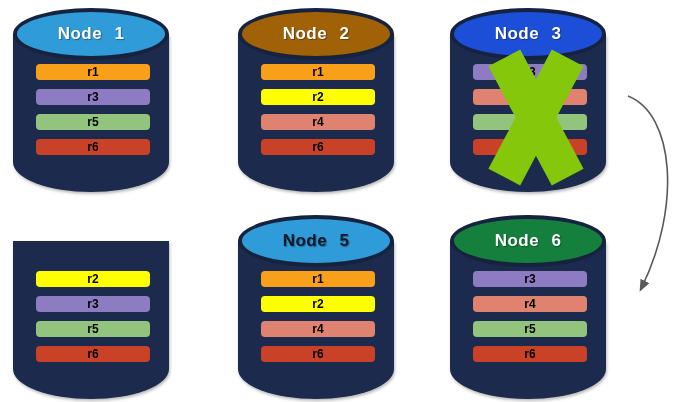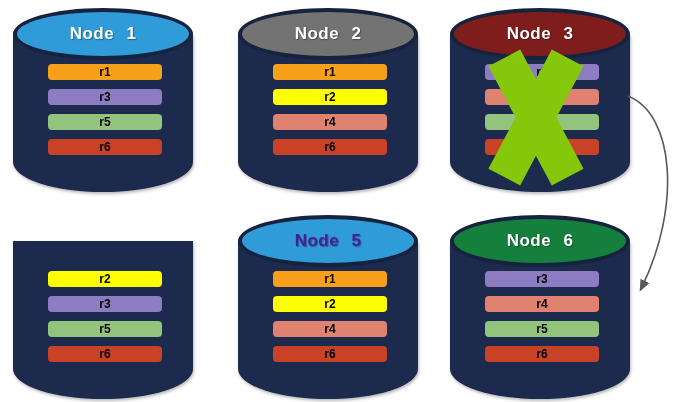--- a/index.html
+++ b/index.html
@@ -1,18 +1,18 @@
 <!DOCTYPE html>
 <html><head>
 <meta charset="utf-8">
 <style>
   html,body{margin:0;padding:0;background:#ffffff;font-family:"Liberation Sans",sans-serif;}
   #canvas{position:relative;width:676px;height:402px;background:#ffffff;overflow:hidden;}
 
-  .node{position:absolute;width:180px;height:184px;}
+  .node{position:absolute;width:156px;height:184px;}
 
   .cyl-body{
     position:absolute;left:0;right:0;top:26px;bottom:0;
     background:linear-gradient(100deg,#20335b 0%,#1b2a4d 55%,#1625423 100%);
     background-color:#1b2a4d;
     border-radius:0 0 50% 50% / 0 0 30px 30px;
     box-shadow:1px 2px 3px rgba(60,60,60,.35);
   }
   .cyl-top{
     position:absolute;left:0;right:0;top:0;height:52px;
@@ -65,41 +65,41 @@
           <div class="repl-row" style="background: rgb(147, 196, 125); color: rgb(0, 0, 0);">
             <span>r5</span>
           </div>
           <div class="repl-row" style="background: rgb(201, 66, 39); color: rgb(0, 0, 0);">
             <span>r6</span>
           </div>
         </div>
       </div>
       <div class="node" style="left: 238px; top: 8px;">
         <div class="cyl-body" style="background-color: rgb(27, 42, 77);"></div>
-        <div class="cyl-top" style="background: #737373; border-color: rgb(22, 35, 62);">
+        <div class="cyl-top" style="background: #a16207; border-color: rgb(22, 35, 62);">
           <span class="node-title" style="color: rgb(255, 255, 255);">Node 2</span>
         </div>
         <div class="rows">
           <div class="repl-row" style="background: rgb(249, 160, 27); color: rgb(0, 0, 0);">
             <span>r1</span>
           </div>
           <div class="repl-row" style="background: rgb(255, 255, 0); color: rgb(0, 0, 0);">
             <span>r2</span>
           </div>
           <div class="repl-row" style="background: rgb(223, 130, 112); color: rgb(0, 0, 0);">
             <span>r4</span>
           </div>
           <div class="repl-row" style="background: rgb(201, 66, 39); color: rgb(0, 0, 0);">
             <span>r6</span>
           </div>
         </div>
       </div>
       <div class="node" style="left: 450px; top: 8px;">
         <div class="cyl-body" style="background-color: rgb(27, 42, 77);"></div>
-        <div class="cyl-top" style="background: #7f1d1d; border-color: rgb(22, 35, 62);">
+        <div class="cyl-top" style="background: #1d4ed8; border-color: rgb(22, 35, 62);">
           <span class="node-title" style="color: rgb(255, 255, 255);">Node 3</span>
         </div>
         <div class="rows">
           <div class="repl-row" style="background: rgb(142, 124, 195); color: rgb(0, 0, 0);">
             <span>r3</span>
           </div>
           <div class="repl-row" style="background: rgb(223, 130, 112); color: rgb(0, 0, 0);">
             <span>r4</span>
           </div>
           <div class="repl-row" style="background: rgb(147, 196, 125); color: rgb(0, 0, 0);">
@@ -127,21 +127,21 @@
             <span>r5</span>
           </div>
           <div class="repl-row" style="background: rgb(201, 66, 39); color: rgb(0, 0, 0);">
             <span>r6</span>
           </div>
         </div>
       </div>
       <div class="node" style="left: 238px; top: 215px;">
         <div class="cyl-body" style="background-color: rgb(27, 42, 77);"></div>
         <div class="cyl-top" style="background: rgb(47, 155, 216); border-color: rgb(22, 35, 62);">
-          <span class="node-title" style="color: #4c1d95;">Node 5</span>
+          <span class="node-title" style="color: #0f172a;">Node 5</span>
         </div>
         <div class="rows">
           <div class="repl-row" style="background: rgb(249, 160, 27); color: rgb(0, 0, 0);">
             <span>r1</span>
           </div>
           <div class="repl-row" style="background: rgb(255, 255, 0); color: rgb(0, 0, 0);">
             <span>r2</span>
           </div>
           <div class="repl-row" style="background: rgb(223, 130, 112); color: rgb(0, 0, 0);">
             <span>r4</span>

